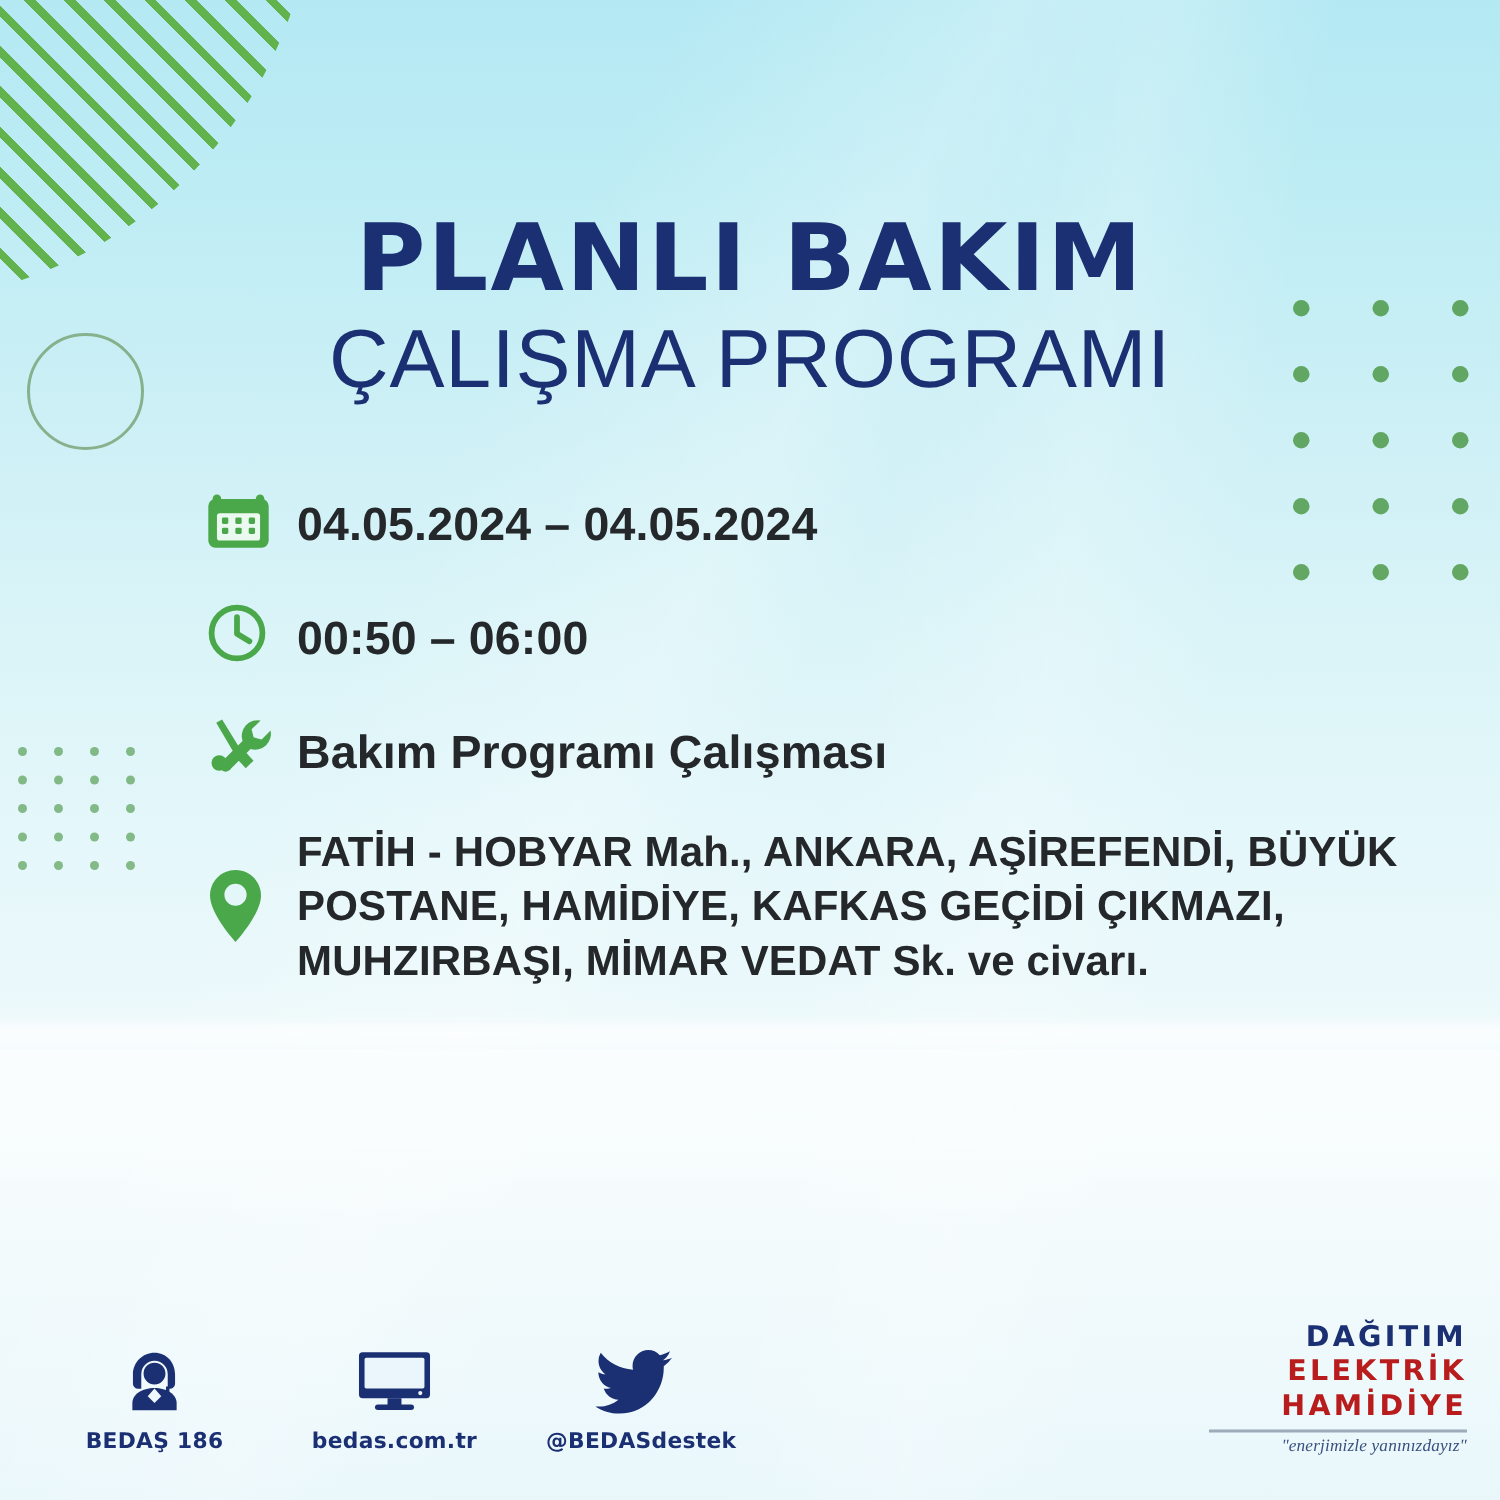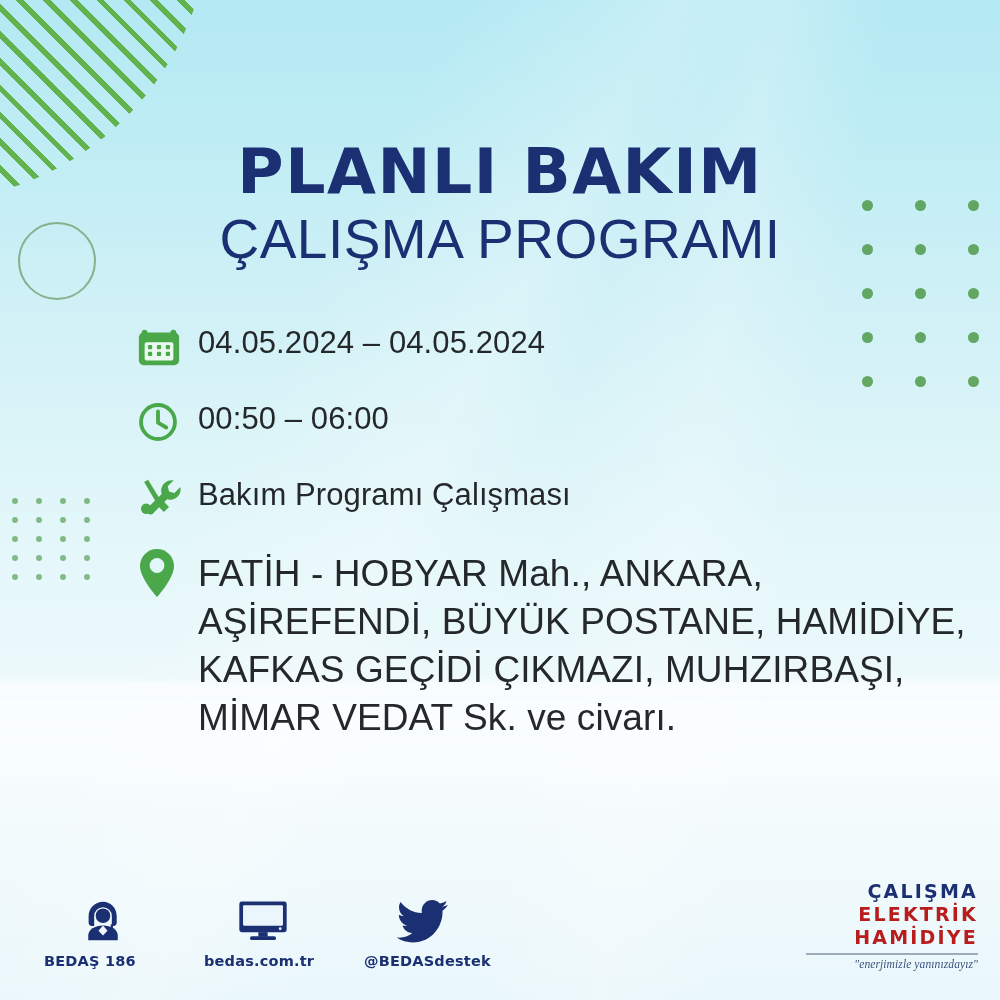--- a/index.html
+++ b/index.html
@@ -157,61 +157,62 @@
 
   
   .info {
     position: absolute;
     left: 136px;
     top: 318px;
     width: 840px;
   }
   .row {
     display: flex;
-    align-items: flex-start;
+    align-items: center;
     margin-bottom: 16px;
+    font-weight: bold;
   }
   .row .ico {
     flex: 0 0 62px;
     height: 56px;
     display: flex;
     align-items: center;
     justify-content: flex-start;
   }
   .row .txt {
     font-family: "Liberation Sans", sans-serif;
     font-size: 31px;
     color: #25282b;
     line-height: 1.12;
     padding-top: 8px;
     letter-spacing: .1px;
   }
   .row.addr .ico { height: 50px; }
   .row.addr .txt {
-    font-size: 37px;
+    font-size: 28px;
     line-height: 1.30;
     padding-top: 2px;
     max-width: 800px;
   }
   .row.date { margin-bottom: 20px; }
   .row.time { margin-bottom: 20px; }
   .row.work { margin-bottom: 22px; }
 
   
   .contacts {
     position: absolute;
     left: 44px;
     top: 888px;
     display: flex;
     align-items: flex-end;
     gap: 42px;
   }
   .contact {
     width: 118px;
-    text-align: left;
+    text-align: center;
   }
   .contact .cicon {
     height: 56px;
     display: flex;
     align-items: flex-end;
     justify-content: center;
   }
   .contact .clabel {
     margin-top: 9px;
     font-family: "DejaVu Sans", sans-serif;
@@ -420,20 +421,20 @@
                    -3.6 2.9 -8.1 4.6 -13 4.6 -.8 0 -1.7 0 -2.5 -.1 4.6 3 10.1 4.8 16 4.8
                    19.2 0 29.7 -16.2 29.7 -30.2 l0 -1.4 A21.3 21.3 0 0 0 51 6.1 Z" fill="#1b2f73"></path>
         </svg>
       </div>
       <div class="clabel">@BEDASdestek</div>
     </div>
 
   </div>
 
   <div class="brand">
-    <div class="l1">ÇALIŞMA</div>
+    <div class="l1">DAĞITIM</div>
     <div class="l2">ELEKTRİK</div>
     <div class="l3">HAMİDİYE</div>
     <div class="rule"></div>
     <div class="tag">"enerjimizle yanınızdayız"</div>
   </div>
 
 </div>
 
 </body></html>

